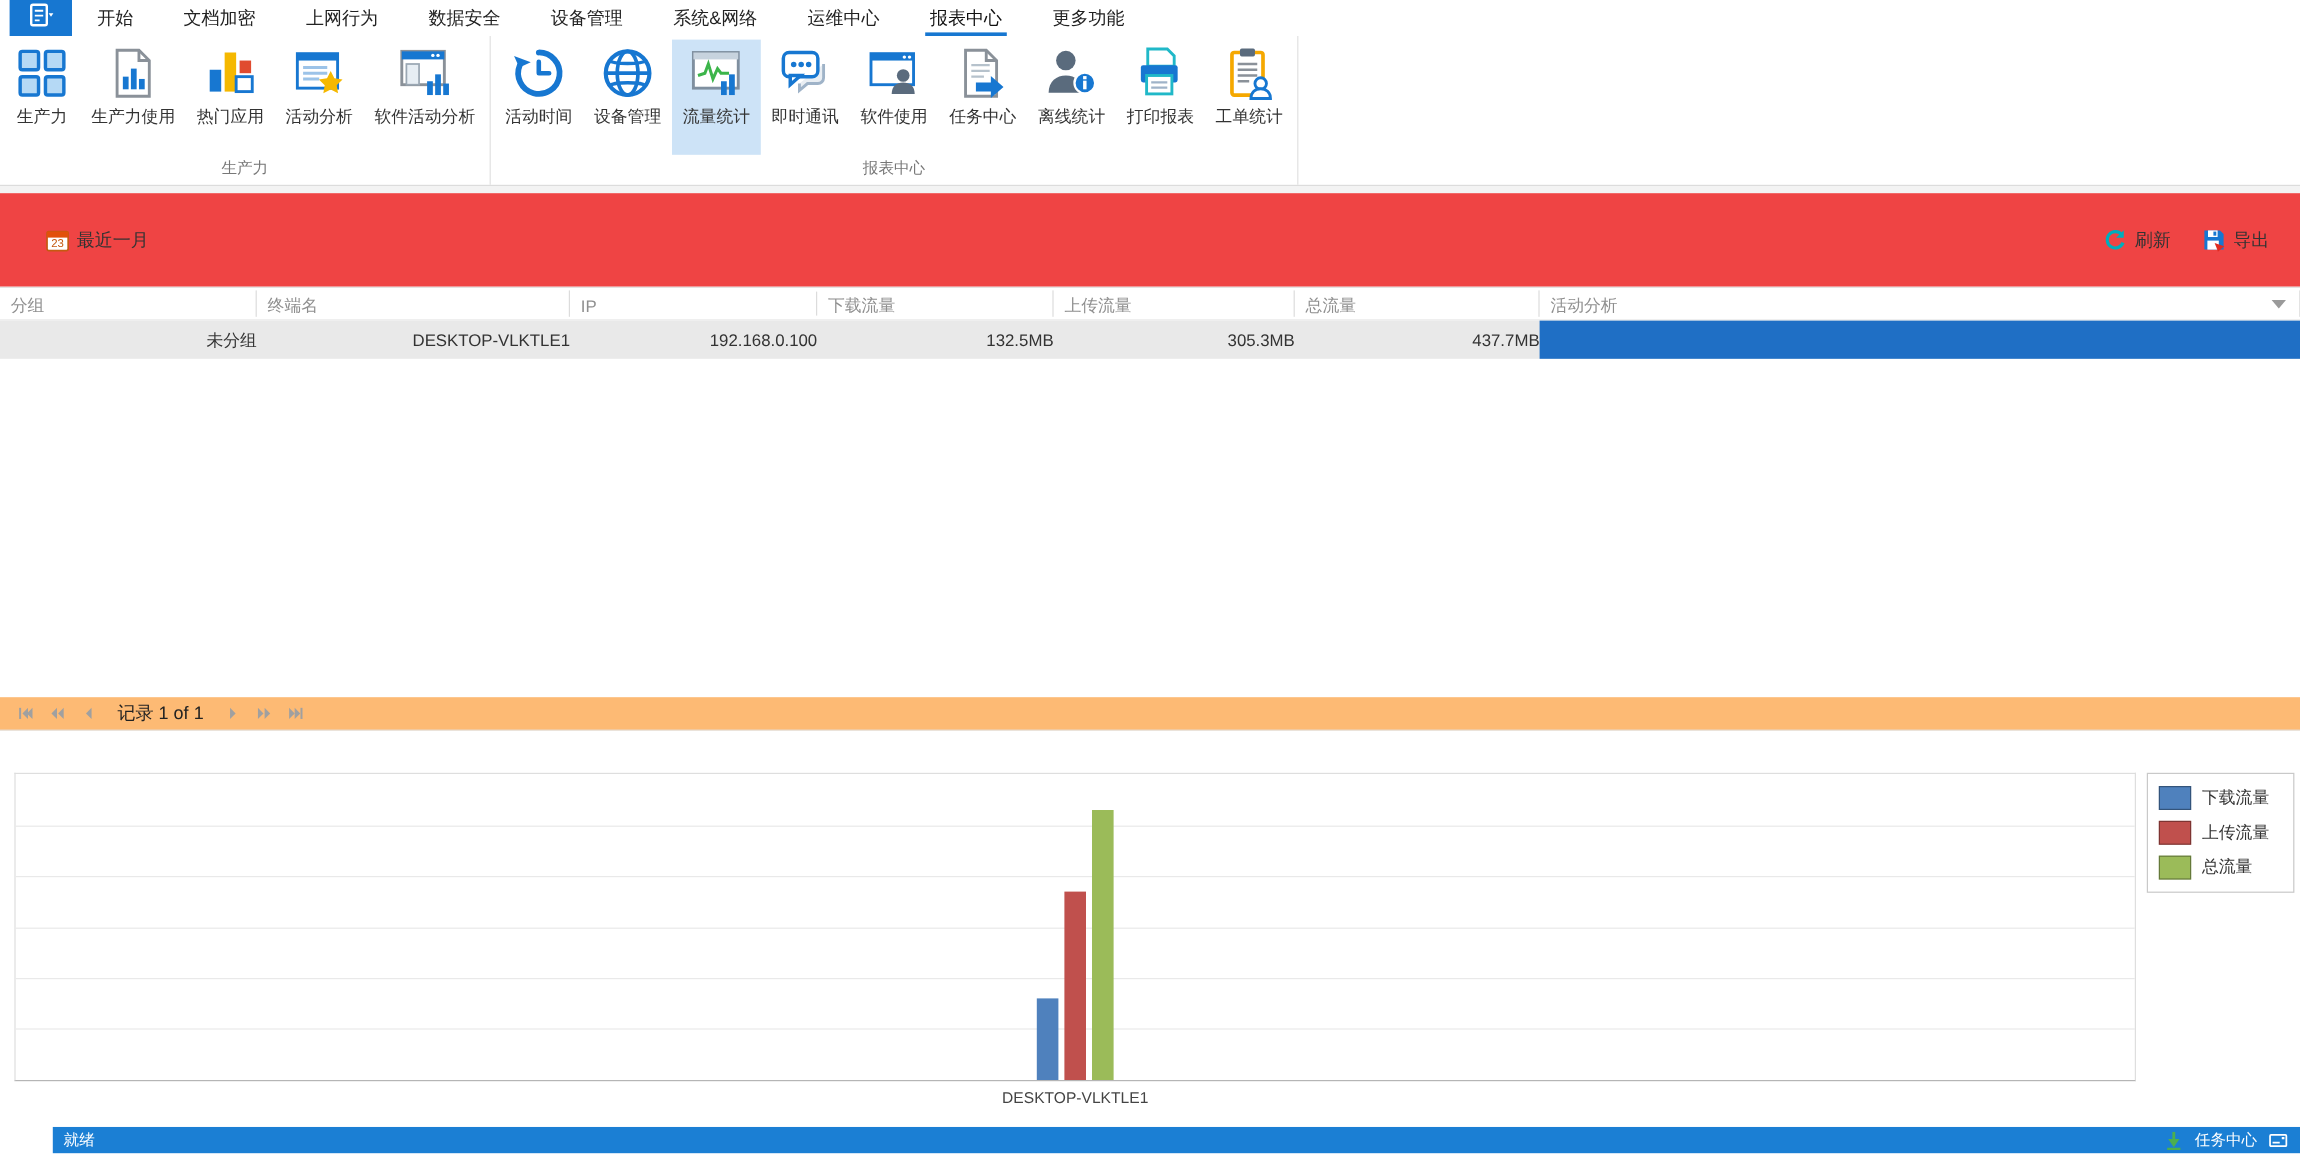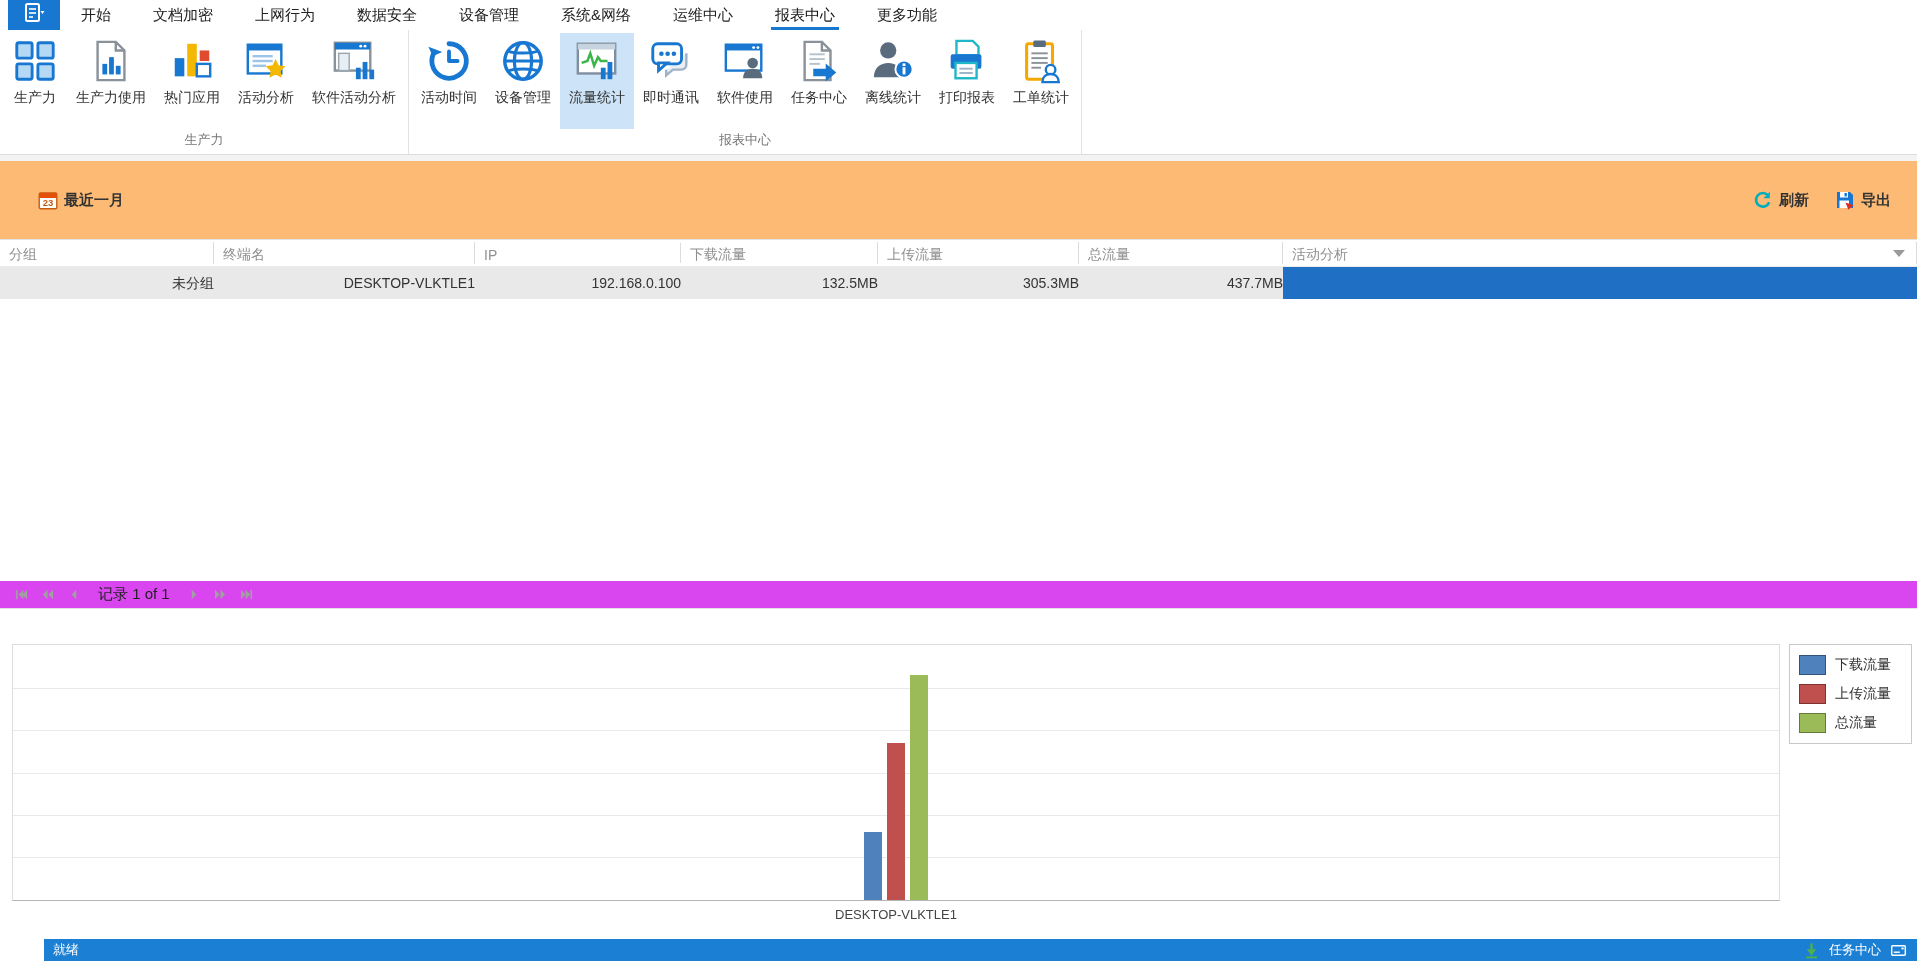--- a/index.html
+++ b/index.html
@@ -20,36 +20,36 @@
   .rgroup { display:flex; flex-direction:column; border-right:1px solid #e2e2e2; padding:0 3px; }
   .rbuttons { display:flex; flex:1; align-items:stretch; padding-top:3px; }
   .rbtn { padding:5px 9px 3px; display:flex; flex-direction:column; align-items:center; gap:5px; cursor:pointer; }
   .rbtn.active { background:#cde3f7; }
   .ricon { display:block; width:46px; height:46px; }
   .ricon svg { width:46px; height:46px; display:block; }
   .rlabel { font-size:14px; color:#333; white-space:nowrap; }
   .rgroup-label { text-align:center; font-size:13px; color:#777; padding:2px 0 5px; }
   .strip { height:6px; background:#f3f3f3; }
   
-  .toolbar { height:78px; display:flex; align-items:center; justify-content:space-between; padding:0 26px 0 38px; background:#fdba74;font-weight:bold; }
+  .toolbar { height:78px; display:flex; align-items:center; justify-content:space-between; padding:0 26px 0 38px; background:#ef4444; }
   .tool-left, .tool-right { display:flex; align-items:center; gap:26px; }
   .tool-item { display:flex; align-items:center; gap:6px; font-size:15px; color:#333; cursor:pointer; }
   .tool-item svg { width:20px; height:20px; display:block; }
   
   .table-wrap { height:342px; border-top:1px solid #e3e3e3; background:#fff; }
   .thead { display:flex; height:27px; align-items:center; border-bottom:1px solid #ececec; position:relative; }
   .th { font-size:14px; color:#8f8f8f; padding:4px 0 0 9px; border-right:1px solid #dcdcdc; white-space:nowrap; cursor:pointer; }
   .th:last-child { border-right:none; }
   .col-arrow { position:absolute; right:12px; top:10px; width:0; height:0; border-left:6px solid transparent; border-right:6px solid transparent; border-top:7px solid #9a9a9a; cursor:pointer; }
   .trow { display:flex; height:32px; background:#e9e9e9; align-items:stretch; }
   .td { font-size:14px; color:#333; padding:8px 0 0 9px; white-space:nowrap;text-align:right; }
   .td.histcell { padding:0; }
   .history-bar { width:100%; height:100%; }
   
-  .pager { height:28px; display:flex; align-items:center; gap:4px; padding-left:10px; border-bottom:1px solid #e2e2e2; background:#d946ef; }
+  .pager { height:28px; display:flex; align-items:center; gap:4px; padding-left:10px; border-bottom:1px solid #e2e2e2; background:#fdba74; }
   .pbtn { width:22px; height:20px; display:flex; align-items:center; justify-content:center; cursor:pointer; }
   .pbtn svg { width:13px; height:13px; display:block; }
   .pager-label { font-size:15px; color:#222; margin:0 10px; }
   
   .chart-section { position:relative; height:330px; background:#fff; }
   .plot { position:absolute; left:12px; top:35px; width:1768px; height:257px;
           border:1px solid #dedede; border-bottom:1px solid #b5b5b5; }
   .gridline { position:absolute; left:0; right:0; height:1px; background:#e9e9e9; }
   .bars { position:absolute; bottom:0; left:50%; transform:translateX(-50%); display:flex; align-items:flex-end; gap:5px; }
   .bar { width:18px; }

